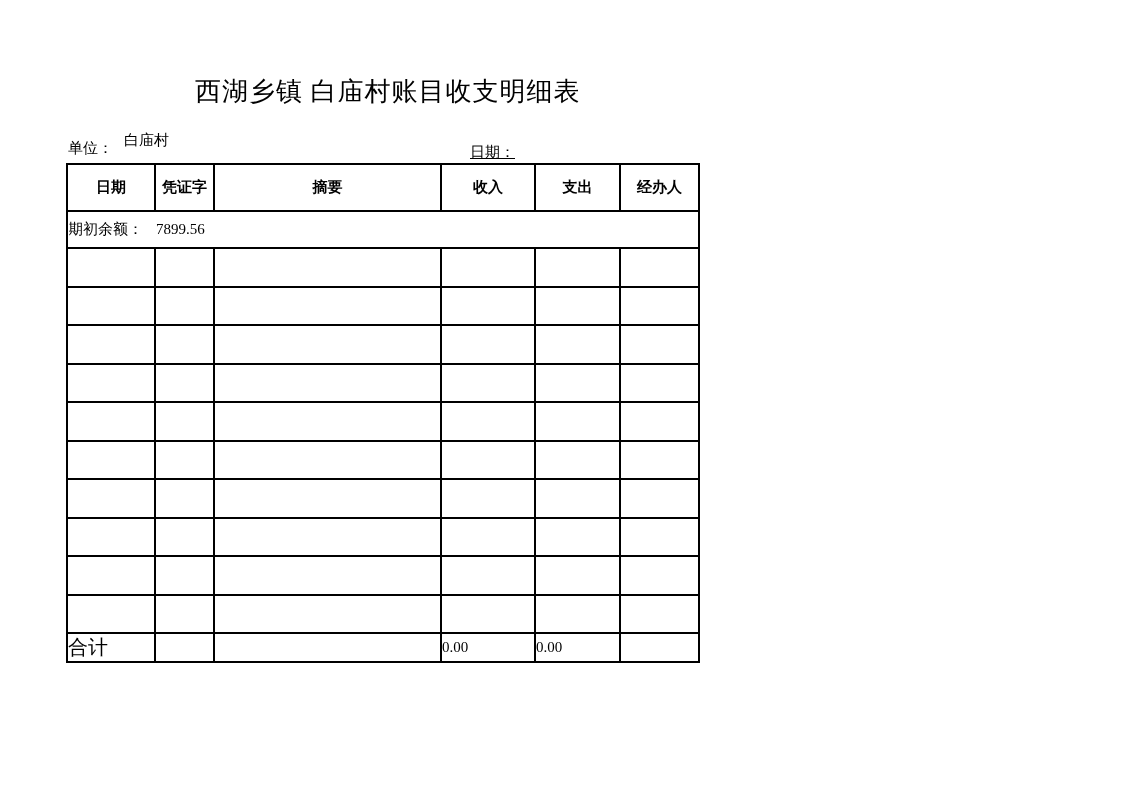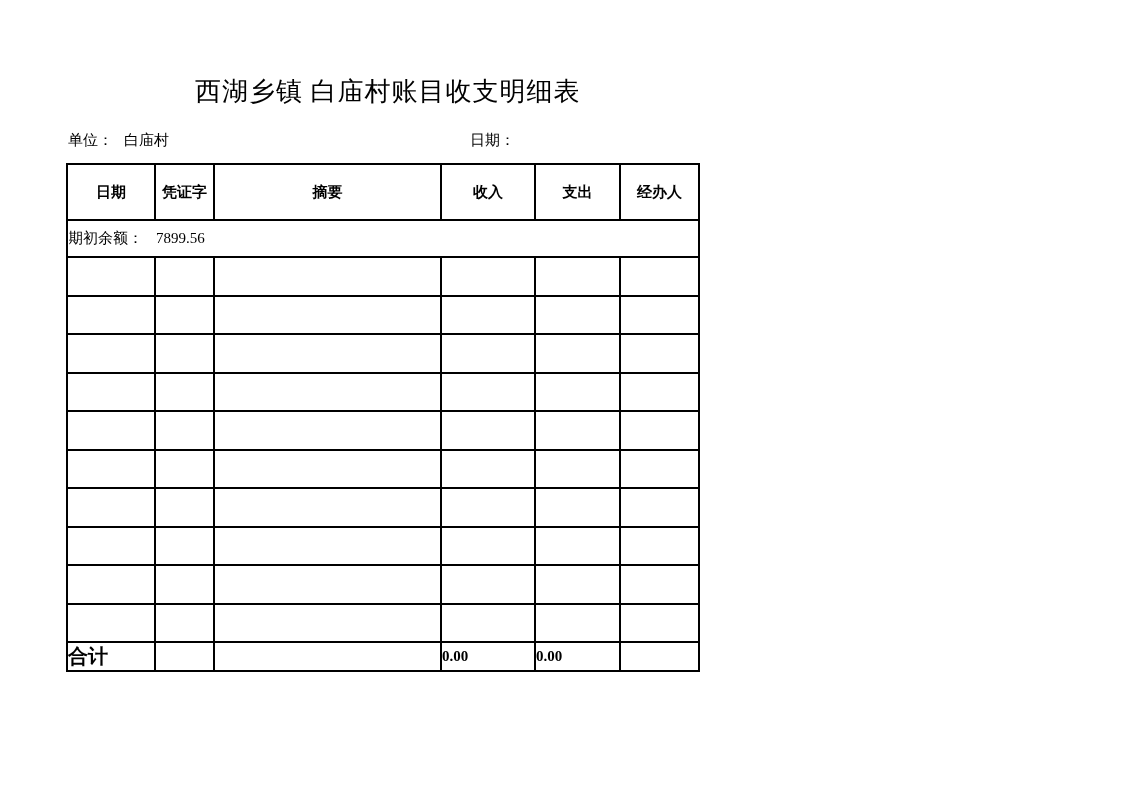--- a/index.html
+++ b/index.html
@@ -25,58 +25,58 @@
     color: #000000;
   }
   .meta-line {
     position: absolute;
     left: 0;
     top: 131px;
     width: 100%;
     height: 20px;
     font-size: 15px;
   }
-  .meta-unit-label { position: absolute; left: 68px; top: 0; }
+  .meta-unit-label { position: absolute; left: 68px; top: 8px; }
   .meta-unit-value { position: absolute; left: 124px; top: 0; }
-  .meta-date-label { position: absolute; left: 470px; top: 0; }
+  .meta-date-label { position: absolute; left: 470px; top: 12px; text-decoration: underline; }
 
   table.ledger {
     position: absolute;
     left: 66px;
     top: 163px;
     width: 632px;
     border-collapse: collapse;
     table-layout: fixed;
   }
   table.ledger td, table.ledger th {
     border: 2px solid #000000;
     padding: 0;
     overflow: hidden;
     background: #ffffff;
   }
-  tr.header-row { height: 56px; }
+  tr.header-row { height: 47px; }
   tr.header-row th {
     font-size: 15px;
     font-weight: bold;
     text-align: center;
     vertical-align: middle;
   }
   tr.balance-row-top { height: 37px; }
   tr.balance-row-bottom { height: 52px; }
   td.balance-cell {
     font-size: 15px;
     vertical-align: middle;
     text-align: left;
     padding-left: 392px;
     white-space: nowrap;
     border-radius: 16px;
   }
   td.balance-cell .balance-value { margin-left: 13px; }
   tr.empty-row { height: 38.5px; }
-  tr.total-row { height: 24px; font-weight: bold; }
+  tr.total-row { height: 24px; }
   td.total-label-cell {
     font-size: 20px;
     vertical-align: middle;
     padding-left: 4px;
     white-space: nowrap;
   }
   td.amount-cell {
     font-size: 15px;
     text-align: left;
     vertical-align: middle;

